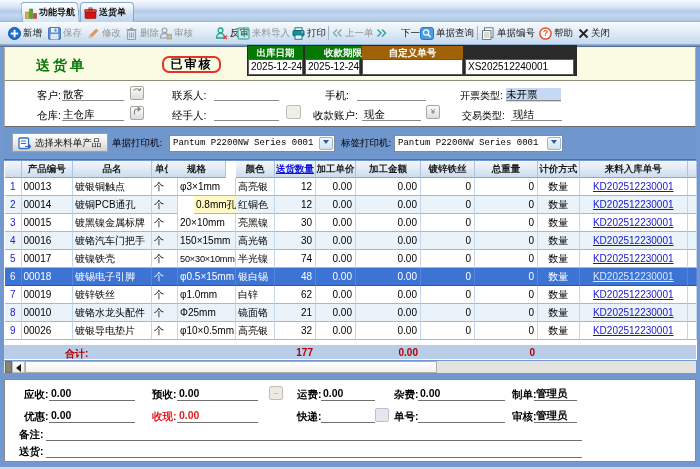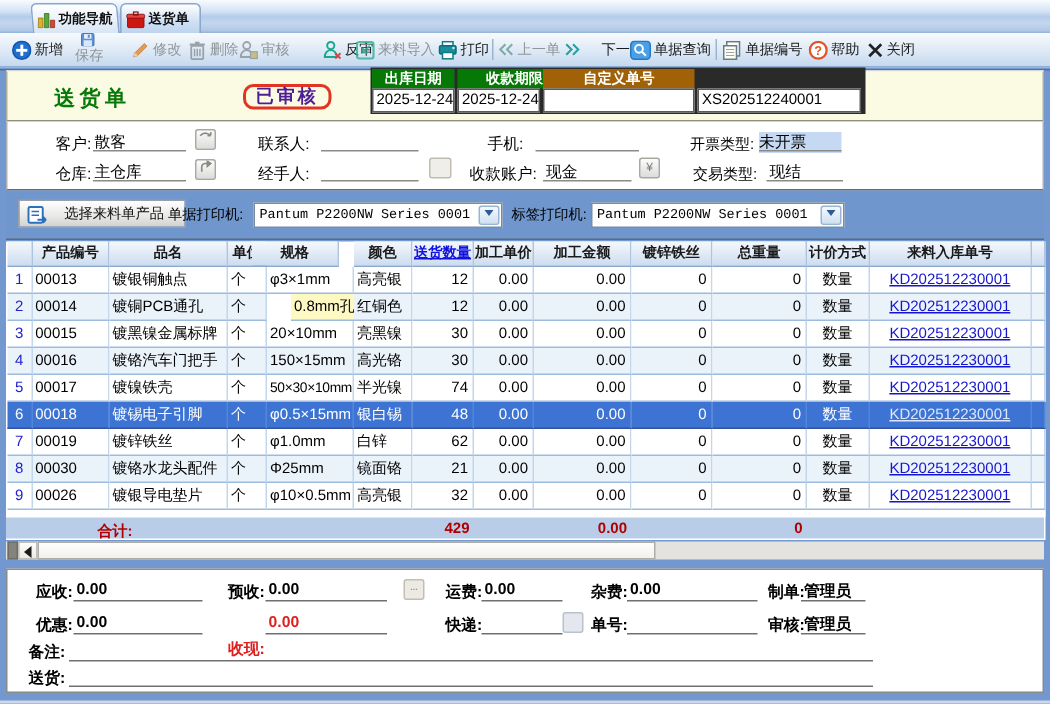--- a/index.html
+++ b/index.html
@@ -13,34 +13,34 @@
 
 #toolbar{left:0;top:22px;width:700px;height:23px;background:linear-gradient(#f7fafd,#e2ecf7 45%,#c5d9ef);border-bottom:1px solid #90add2;}
 .titem{position:absolute;top:0;height:22px;display:flex;align-items:center;font-size:9.5px;color:#1a1a1a;white-space:nowrap;}
 .titem.dis{color:#8f9698;}
 .titem.dis svg{opacity:0.8;}
 .tsep{position:absolute;top:4px;height:14px;width:1px;background:#9db4cf;}
 
 #frame{left:0;top:45px;width:700px;height:424px;background:#7397cf;}
 #yellow{left:4px;top:2px;width:692px;height:34px;background:#fbfae3;border:1px solid #b0b09c;border-top:1px solid #f4f4e6;border-bottom:1px solid #8f8f7c;}
 #titlegreen{left:36px;top:12px;font-size:14px;font-weight:bold;color:#067806;letter-spacing:3px;}
-#stamp{left:162px;top:10.5px;width:59px;height:17px;border:2px solid #e23422;border-radius:7px;color:#4c1d95;font-size:12px;font-weight:bold;text-align:center;line-height:13.5px;letter-spacing:2px;}
+#stamp{left:162px;top:10.5px;width:59px;height:17px;border:2px solid #e23422;border-radius:7px;color:#000000;font-size:12px;font-weight:bold;text-align:center;line-height:13.5px;letter-spacing:2px;}
 
 .dh{position:absolute;top:1px;height:13px;color:#fff;font-size:9.5px;font-weight:bold;text-align:center;line-height:13px;}
 .dh.g{background:#067806;}
 .dh.b{background:#a16207;}
 .di{position:absolute;top:14px;height:16px;background:#fff;border:1px solid #5a5a5a;font-size:10px;color:#000;line-height:14px;padding-left:2px;white-space:nowrap;overflow:hidden;}
 
 #formarea{left:4px;top:36px;width:692px;height:46px;background:#fff;border-left:1px solid #b0b0b0;border-right:1px solid #b0b0b0;border-bottom:1px solid #6a6a6a;}
 .flabel{position:absolute;font-size:10.5px;color:#000;white-space:nowrap;}
 .fline{position:absolute;height:1px;background:#8a8a8a;}
 .fbtn{position:absolute;width:14px;height:14px;background:linear-gradient(#fcfcfc,#dcdcda);border:1px solid #a8a8a0;border-radius:2px;font-size:8px;color:#777;text-align:center;line-height:12px;}
 
 #strip{left:4px;top:82px;width:692px;height:33px;background:#6f96cd;border-bottom:1px solid #5a6b7c;}
-#selbtn{position:absolute;left:8px;top:6px;width:112px;height:19px;background:linear-gradient(#ffffff,#e8e8e6 60%,#d2d2d0);border:1px solid #98a0a8;font-size:9.5px;color:#111;text-align:center;line-height:17px;padding-left:16px;}
+#selbtn{position:absolute;left:8px;top:6px;width:96px;height:19px;background:linear-gradient(#ffffff,#e8e8e6 60%,#d2d2d0);border:1px solid #98a0a8;font-size:9.5px;color:#111;text-align:center;line-height:17px;padding-left:16px;}
 .combo{position:absolute;height:17px;background:#fff;border:1px solid #7b8ba0;font-family:"Liberation Mono",monospace;font-size:9px;line-height:15px;padding-left:3px;color:#000;white-space:nowrap;overflow:hidden;}
 .cbtn{position:absolute;right:1px;top:1px;width:14px;height:13px;background:linear-gradient(#f5f9fd,#cfe0f2);border:1px solid #9ab4d4;border-radius:2px;color:#3a6ea8;font-size:8px;text-align:center;line-height:12px;font-family:"Liberation Sans",sans-serif;}
 
 #grid{left:4px;top:116px;width:693px;height:199px;background:#fff;}
 .hcell{position:absolute;top:0;height:16.5px;background:linear-gradient(#f4f8fc,#dfe9f5 55%,#ccdcef);border-right:1px solid #aec3dd;border-bottom:1px solid #89a8cc;font-size:9.5px;font-weight:bold;color:#1a1a1a;text-align:center;line-height:15px;white-space:nowrap;overflow:hidden;}
 .cell{position:absolute;height:18px;border-right:1px solid #c3d6ec;border-bottom:1px solid #9cbbdf;font-size:10px;color:#000;line-height:17px;white-space:nowrap;overflow:hidden;background:#fff;}
 .rn{text-align:center;color:#2222cc;}
 .num{text-align:right;padding-right:3px;}
 .txt{padding-left:2px;}
 .ctr{text-align:center;}
@@ -84,21 +84,21 @@
   </div>
 <div id="toolbar" class="abs">
     <div class="titem" style="left:8px;">
       <svg width="13" height="13" viewBox="0 0 13 13">
         <circle cx="6.5" cy="6.5" r="6" fill="#1e6fd0" stroke="#1255a8"></circle>
         <rect x="5.6" y="2.8" width="1.9" height="7.4" fill="#fff"></rect>
         <rect x="2.8" y="5.6" width="7.4" height="1.9" fill="#fff"></rect>
       </svg>
       <span style="margin-left:2px;">新增</span>
     </div>
-<div class="titem dis" style="left:48px;flex-direction:column;">
+<div class="titem dis" style="left:48px;">
       <svg width="13" height="13" viewBox="0 0 13 13">
         <rect x="0.5" y="0.5" width="12" height="12" rx="1.5" fill="#3a7bd0" stroke="#2a5a9a"></rect>
         <rect x="3" y="1" width="7" height="4.5" fill="#e8f0fa"></rect>
         <rect x="6.5" y="1.6" width="2" height="3" fill="#3a7bd0"></rect>
         <rect x="2.5" y="7" width="8" height="5.5" fill="#d8e6f5"></rect>
       </svg>
       <span style="margin-left:2px;">保存</span>
     </div>
 <div class="titem dis" style="left:87px;">
       <svg width="13" height="13" viewBox="0 0 13 13">
@@ -355,21 +355,21 @@
 <div class="cell txt" style="left:232px;top:124.5px;width:39px;">白锌</div>
 <div class="cell num" style="left:271px;top:124.5px;width:41px;">62</div>
 <div class="cell num" style="left:312px;top:124.5px;width:40px;">0.00</div>
 <div class="cell num" style="left:352px;top:124.5px;width:65px;">0.00</div>
 <div class="cell num" style="left:417px;top:124.5px;width:54px;">0</div>
 <div class="cell num" style="left:471px;top:124.5px;width:63px;">0</div>
 <div class="cell ctr" style="left:534px;top:124.5px;width:41.5px;">数量</div>
 <div class="cell ctr" style="left:575.5px;top:124.5px;width:108.5px;"><span class="link">KD202512230001</span></div>
 <div class="cell txt" style="left:684px;top:124.5px;width:9px;"></div>
 <div class="cell rn" style="left:1px;top:142.5px;width:16.5px;background:#eaf2fa;">8</div>
-<div class="cell txt" style="left:17.5px;top:142.5px;width:51.5px;background:#eaf2fa;">00030</div>
+<div class="cell txt" style="left:17.5px;top:142.5px;width:51.5px;background:#eaf2fa;">00010</div>
 <div class="cell txt" style="left:69px;top:142.5px;width:79px;background:#eaf2fa;">镀铬水龙头配件</div>
 <div class="cell txt" style="left:148px;top:142.5px;width:26px;background:#eaf2fa;">个</div>
 <div class="cell txt" style="left:174px;top:142.5px;width:58px;background:#eaf2fa;">Φ25mm</div>
 <div class="cell txt" style="left:232px;top:142.5px;width:39px;background:#eaf2fa;">镜面铬</div>
 <div class="cell num" style="left:271px;top:142.5px;width:41px;background:#eaf2fa;">21</div>
 <div class="cell num" style="left:312px;top:142.5px;width:40px;background:#eaf2fa;">0.00</div>
 <div class="cell num" style="left:352px;top:142.5px;width:65px;background:#eaf2fa;">0.00</div>
 <div class="cell num" style="left:417px;top:142.5px;width:54px;background:#eaf2fa;">0</div>
 <div class="cell num" style="left:471px;top:142.5px;width:63px;background:#eaf2fa;">0</div>
 <div class="cell ctr" style="left:534px;top:142.5px;width:41.5px;background:#eaf2fa;">数量</div>
@@ -385,21 +385,21 @@
 <div class="cell num" style="left:312px;top:160.5px;width:40px;">0.00</div>
 <div class="cell num" style="left:352px;top:160.5px;width:65px;">0.00</div>
 <div class="cell num" style="left:417px;top:160.5px;width:54px;">0</div>
 <div class="cell num" style="left:471px;top:160.5px;width:63px;">0</div>
 <div class="cell ctr" style="left:534px;top:160.5px;width:41.5px;">数量</div>
 <div class="cell ctr" style="left:575.5px;top:160.5px;width:108.5px;"><span class="link">KD202512230001</span></div>
 <div class="cell txt" style="left:684px;top:160.5px;width:9px;"></div>
 <div class="abs" style="left:0;top:178.5px;width:693px;height:5px;background:#fff;"></div>
 <div class="abs" style="left:0;top:183.5px;width:692px;height:14.5px;background:#b9cde9;"></div>
 <div style="font-weight:bold;color:#b00000;font-size:10px;position:absolute;top:185.5px;left:61px;">合计:</div>
-<div style="font-weight:bold;color:#b00000;font-size:10px;position:absolute;top:185.5px;left:271px;width:38px;text-align:right;">429</div>
+<div style="font-weight:bold;color:#b00000;font-size:10px;position:absolute;top:185.5px;left:271px;width:38px;text-align:right;">177</div>
 <div style="font-weight:bold;color:#b00000;font-size:10px;position:absolute;top:185.5px;left:352px;width:62px;text-align:right;">0.00</div>
 <div style="font-weight:bold;color:#b00000;font-size:10px;position:absolute;top:185.5px;left:471px;width:60px;text-align:right;">0</div>
     </div>
   <div id="hscroll" class="abs">
       <div id="hsthumb"></div>
       <div id="hsq"></div>
       <div id="harrow"><i class="ltri" style="margin-top:2px;"></i></div>
     </div>
   <div id="bottom" class="abs"></div>
   <div class="abs" style="left:12px;top:334px;width:692px;height:83px;font-weight:bold;">
@@ -415,21 +415,21 @@
 <div class="bline" style="left:309px;top:20.5px;width:54px;background:#707070;"></div>
 <div class="blabel " style="left:382px;top:9px;">杂费:</div>
 <div class="blabel " style="left:408px;top:8px;">0.00</div>
 <div class="bline" style="left:406px;top:20.5px;width:87px;background:#707070;"></div>
 <div class="blabel " style="left:500px;top:9px;">制单:</div>
 <div class="blabel " style="left:524px;top:8px;">管理员</div>
 <div class="bline" style="left:522px;top:20.5px;width:43px;background:#707070;"></div>
 <div class="blabel " style="left:12px;top:30.5px;">优惠:</div>
 <div class="blabel " style="left:39px;top:29.5px;">0.00</div>
 <div class="bline" style="left:37px;top:43px;width:86px;background:#707070;"></div>
-<div class="blabel red" style="left:140px;top:30.5px;margin-top:16px;">收现:</div>
+<div class="blabel red" style="left:140px;top:30.5px;">收现:</div>
 <div class="blabel red" style="left:167px;top:29.5px;">0.00</div>
 <div class="bline" style="left:165px;top:43px;width:81px;background:#707070;"></div>
 <div class="blabel " style="left:285px;top:30.5px;">快递:</div>
 <div class="bline" style="left:309px;top:43px;width:54px;background:#707070;"></div>
 <div class="fbtn" style="left:363px;top:29px;width:14px;background:#e4e8ee;border-color:#b8c2cc;"></div>
 <div class="blabel " style="left:382px;top:30.5px;">单号:</div>
 <div class="bline" style="left:406px;top:43px;width:87px;background:#707070;"></div>
 <div class="blabel " style="left:500px;top:30.5px;">审核:</div>
 <div class="blabel " style="left:524px;top:29.5px;">管理员</div>
 <div class="bline" style="left:522px;top:43px;width:43px;background:#707070;"></div>

